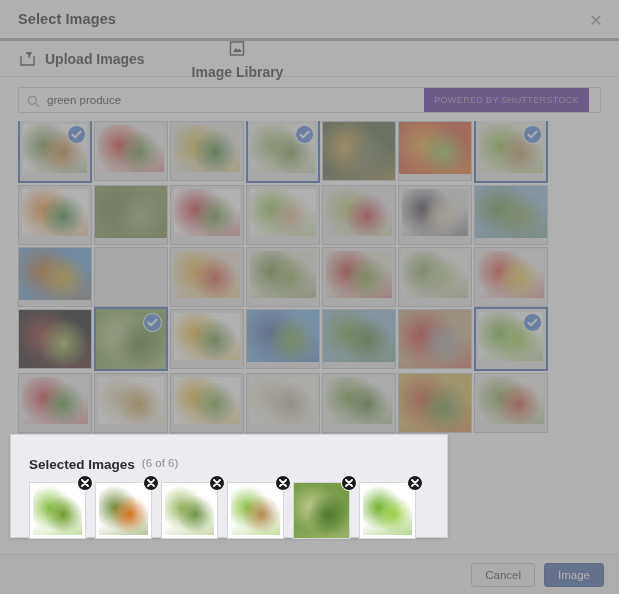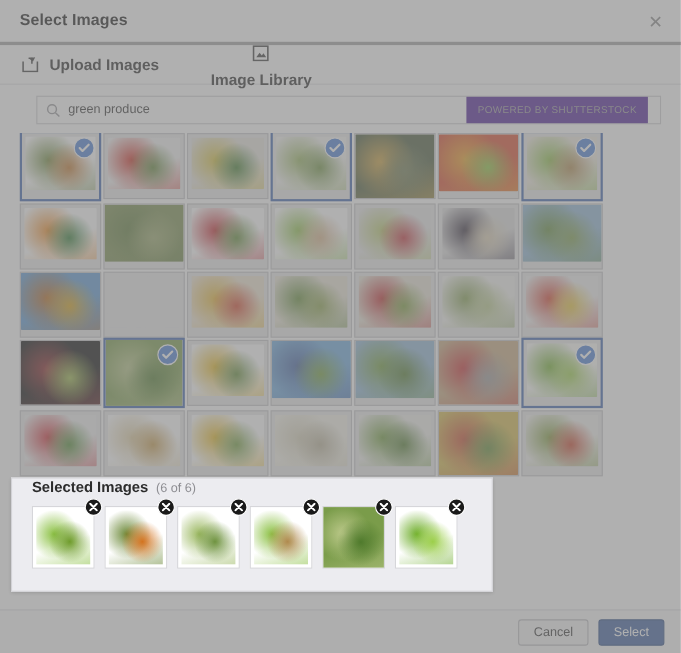--- a/index.html
+++ b/index.html
@@ -47,21 +47,21 @@
   .tab .ticon { width: 17px; height: 15px; display: block; }
   .tab.active::after {
     content: ""; position: absolute; left: 50%; bottom: -1px;
     transform: translateX(-50%);
     border-left: 7px solid transparent;
     border-right: 7px solid transparent;
     border-bottom: 6px solid #c9c9cb;
   }
 
   
-  .search-wrap { padding: 10px 18px 8px 18px; margin-left: 15px; }
+  .search-wrap { padding: 10px 18px 8px 18px; }
   .search-box {
     position: relative; height: 26px;
     border: 1px solid #cfcfd2; background: #fff;
     display: flex; align-items: center;
   }
   .search-icon {
     margin-left: 8px; width: 13px; height: 13px; flex: none;
   }
   .search-input {
     border: 0; outline: 0; background: transparent;
@@ -106,22 +106,22 @@
 
   
   .sel-panel {
     position: absolute; left: 10px; top: 434px;
     width: 438px; height: 104px;
     background: #ececf0; border: 1px solid #d2d2d6;
     box-shadow: 0 1px 3px rgba(0,0,0,.12);
     z-index: 40;
   }
   .sel-head {
-    display: flex; align-items: flex-end; gap: 7px;
-    padding: 0 0 0 18px;
+    display: flex; align-items: flex-start; gap: 7px;
+    padding: 22px 0 0 18px;
   }
   .sel-title { font-size: 13.5px; font-weight: bold; color: #2c2c2c; }
   .sel-count { font-size: 11.5px; color: #8d8d92; }
   .sel-strip { display: flex; gap: 9px; padding: 10px 0 0 18px; }
   .sel-thumb {
     width: 57px; height: 57px; background: #fff;
     border: 1px solid #d6d6da; position: relative;
   }
   .sel-thumb .photo { position: absolute; inset: 3px; }
   .sel-thumb.bleed .photo { inset: 0; }
@@ -339,21 +339,21 @@
         <div class="tile">
           <div class="photo" style="background: radial-gradient(circle at 62% 58%, rgb(127, 174, 58) 0%, rgba(0, 0, 0, 0) 46%), radial-gradient(circle at 33% 44%, rgb(79, 138, 44) 0%, rgba(0, 0, 0, 0) 52%), linear-gradient(160deg, rgb(234, 234, 228) 0%, rgb(234, 234, 228) 58%, rgb(79, 138, 44) 140%);"></div>
         </div>
         <div class="tile">
           <div class="photo" style="background: radial-gradient(circle at 62% 58%, rgb(95, 138, 51) 0%, rgba(0, 0, 0, 0) 46%), radial-gradient(circle at 33% 44%, rgb(200, 38, 42) 0%, rgba(0, 0, 0, 0) 52%), linear-gradient(160deg, rgb(216, 216, 210) 0%, rgb(216, 216, 210) 58%, rgb(200, 38, 42) 140%);"></div>
         </div>
       </div>
 
     <div class="footer">
       <div class="btn btn-cancel">Cancel</div>
-      <div class="btn btn-primary">Select</div>
+      <div class="btn btn-primary">Image</div>
     </div>
   </div>
 
   <div class="veil"></div>
 
   <div class="sel-panel">
     <div class="sel-head">
       <span class="sel-title">Selected Images</span>
       <span class="sel-count">(6 of 6)</span>
     </div>

